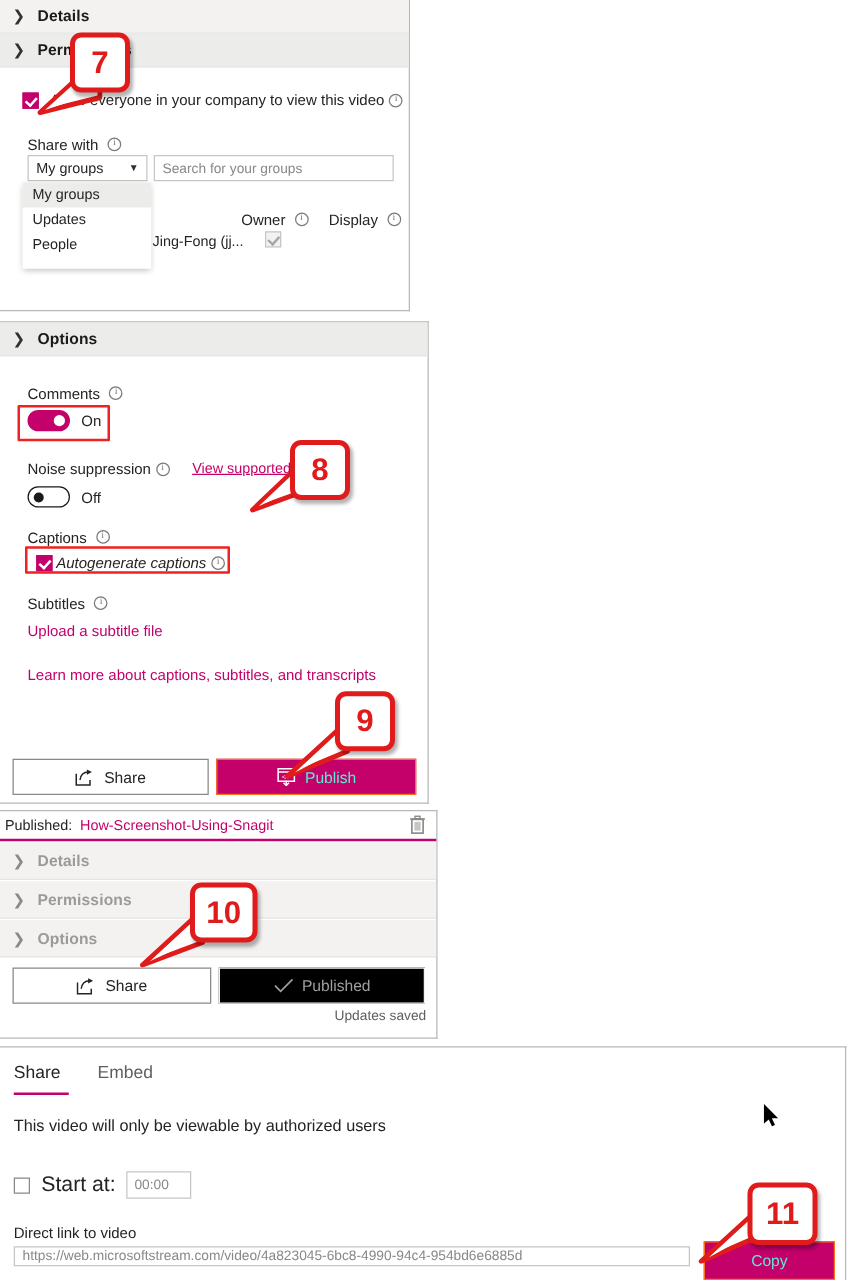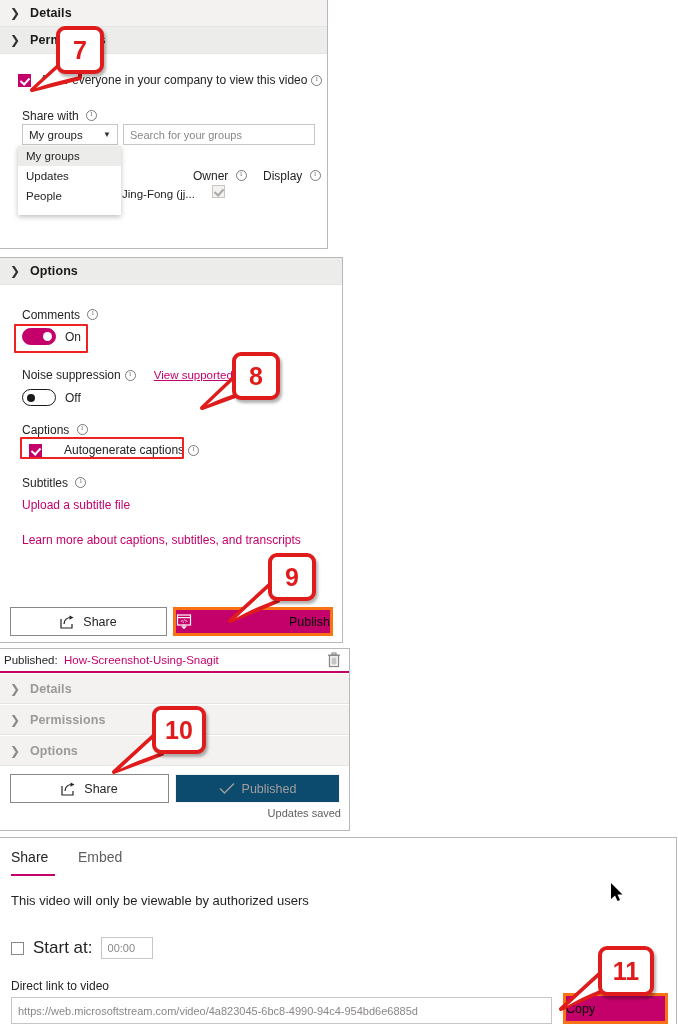--- a/index.html
+++ b/index.html
@@ -54,22 +54,22 @@
            border-radius:9px;box-sizing:border-box;display:flex;align-items:center;justify-content:center;
            font-size:25px;font-weight:bold;color:#e01b1b;
            font-family:"Liberation Sans",sans-serif;
            box-shadow:2px 3px 3px rgba(0,0,0,.30);z-index:40;}
   .tail{position:absolute;z-index:39;}
 
   
   .btn{height:29px;display:flex;align-items:center;justify-content:center;box-sizing:border-box;
        font-size:12.5px;cursor:pointer;}
   .btn.sec{background:#fff;border:1px solid #8a8886;color:#252423;}
-  .btn.pri{background:#c4006b;border:3px solid #f97316;color:#000000;justify-content:space-between;}
-  .btn.dis{background:#0c4a6e;border:1px solid #f3f2f1;color:#a19f9d;}
+  .btn.pri{background:#c4006b;border:1px solid #f97316;color:#5eead4;}
+  .btn.dis{background:#000000;border:1px solid #f3f2f1;color:#a19f9d;}
 
   .inp{box-sizing:border-box;border:1px solid #c8c6c4;background:#fff;height:21px;
        font-size:11px;color:#8a8886;display:flex;align-items:center;padding-left:6px;
        font-family:"Liberation Sans",sans-serif;}
   svg{display:block;}
 </style>
 </head>
 <body>
 
 <div class="panel" style="left:0;top:0;width:328px;height:249px;border-top:none;border-left:none;">
@@ -163,21 +163,21 @@
       </span>
     <span class="tgl">Off</span>
   </div>
 
   <div style="position:absolute;left:22px;top:165px;">
     <span class="lbl">Captions</span>
     <span class="info"></span>
   </div>
   <div style="position:absolute;left:29px;top:185px;display:flex;align-items:center;">
     <span class="cb on"></span>
-    <span class="lbl" style="margin-left:22px;">Autogenerate captions</span>
+    <span class="lbl" style="margin-left:3px;font-style:italic;">Autogenerate captions</span>
     <span class="info"></span>
   </div>
 
   <div style="position:absolute;left:22px;top:218px;">
     <span class="lbl">Subtitles</span>
     <span class="info"></span>
   </div>
   <div class="link nound" style="position:absolute;left:22px;top:240px;font-size:12px;">Upload a subtitle file</div>
   <div class="link nound" style="position:absolute;left:22px;top:275px;font-size:12px;">Learn more about captions, subtitles, and transcripts</div>
 
@@ -286,21 +286,21 @@
 
   <div style="position:absolute;left:11px;top:55px;font-size:13px;color:#252423;">This video will only be viewable by authorized users</div>
 
   <div style="position:absolute;left:11px;top:99px;display:flex;align-items:center;">
     <span class="cb off"></span>
     <span style="font-size:17px;margin-left:9px;">Start at:</span>
     <span class="inp" style="margin-left:8px;width:52px;height:22px;">00:00</span>
   </div>
 
   <div style="position:absolute;left:11px;top:141px;font-size:12px;color:#252423;">Direct link to video</div>
-  <div class="inp" style="position:absolute;left:11px;top:159px;width:541px;height:27px;">https://web.microsoftstream.com/video/4a823045-6bc8-4990-94c4-954bd6e6885d</div>
+  <div class="inp" style="position:absolute;left:11px;top:159px;width:541px;height:16px;">https://web.microsoftstream.com/video/4a823045-6bc8-4990-94c4-954bd6e6885d</div>
 
   <div class="btn pri" style="position:absolute;left:563px;top:155px;width:105px;height:31px;">
     <span>Copy</span>
   </div>
 </div>
 
 <svg style="position:absolute;left:611px;top:883px;z-index:45;" width="14" height="20">
   <polygon points="0,0 0,16 4,12.5 6.5,18 9,17 6.5,11.5 11.5,11.5" fill="#000"></polygon>
 </svg>
 

